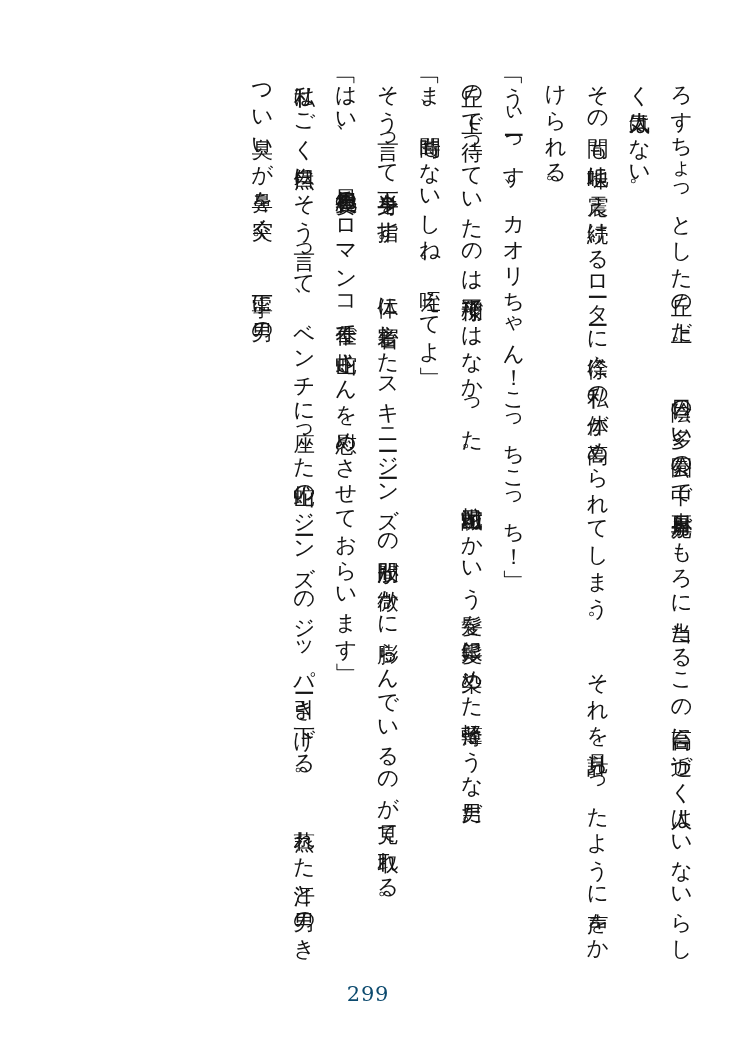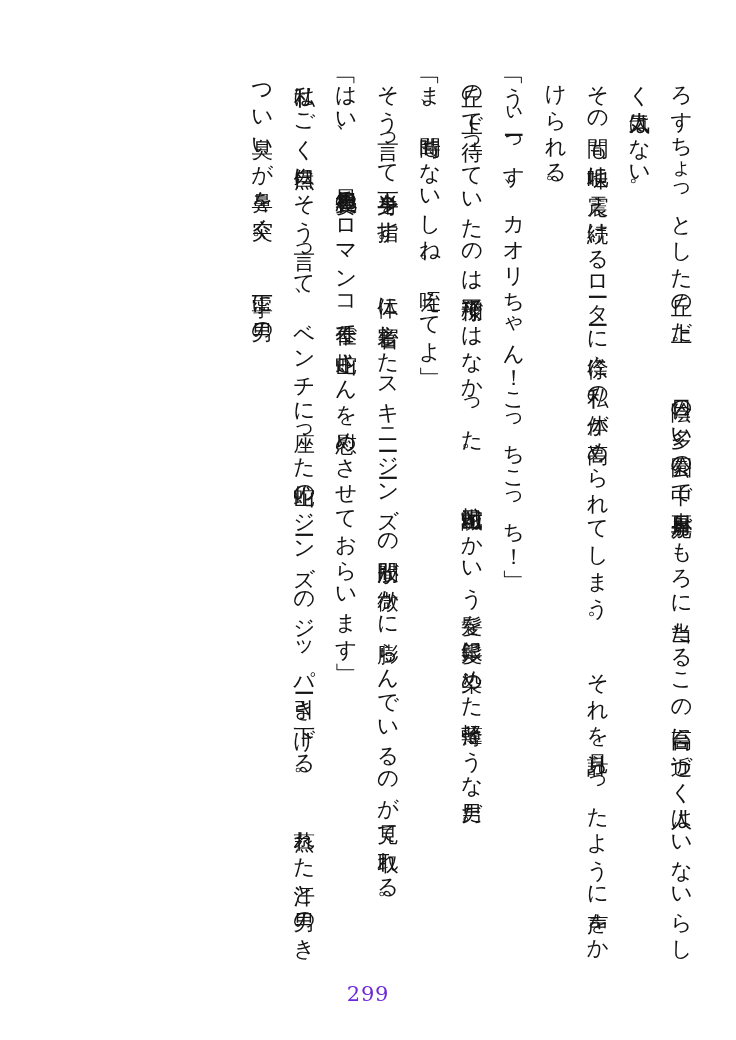--- a/index.html
+++ b/index.html
@@ -42,21 +42,21 @@
   }
 
   .page-number {
     position: absolute;
     left: 0;
     right: 0;
     bottom: 34px;
     text-align: center;
     font-size: 21px;
     letter-spacing: 0.04em;
-    color: #6d28d9;
+    color: #0c4a6e;
     font-family: "DejaVu Serif", "Liberation Serif", serif;
   }
 </style>
 </head>
 <body>
 
 <div class="page">
 
   <div class="text-block">ろすちょっとした丘の上だ。 日陰の多い公園の中で直射日光がもろに当たるこの高台に近づく人はいないらしく人気はない。
 その間も地味に震え続けるローターに徐々に私の体が高められてしまう。 それを見計らったように声をかけられる。

